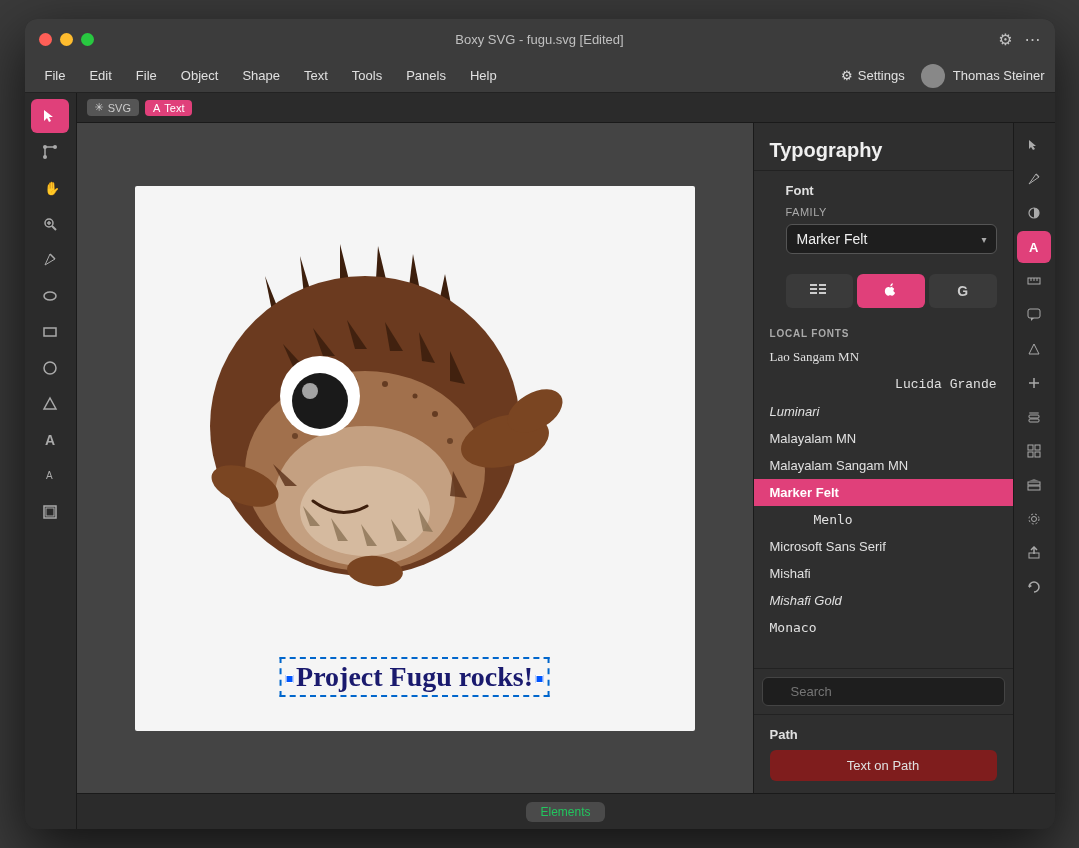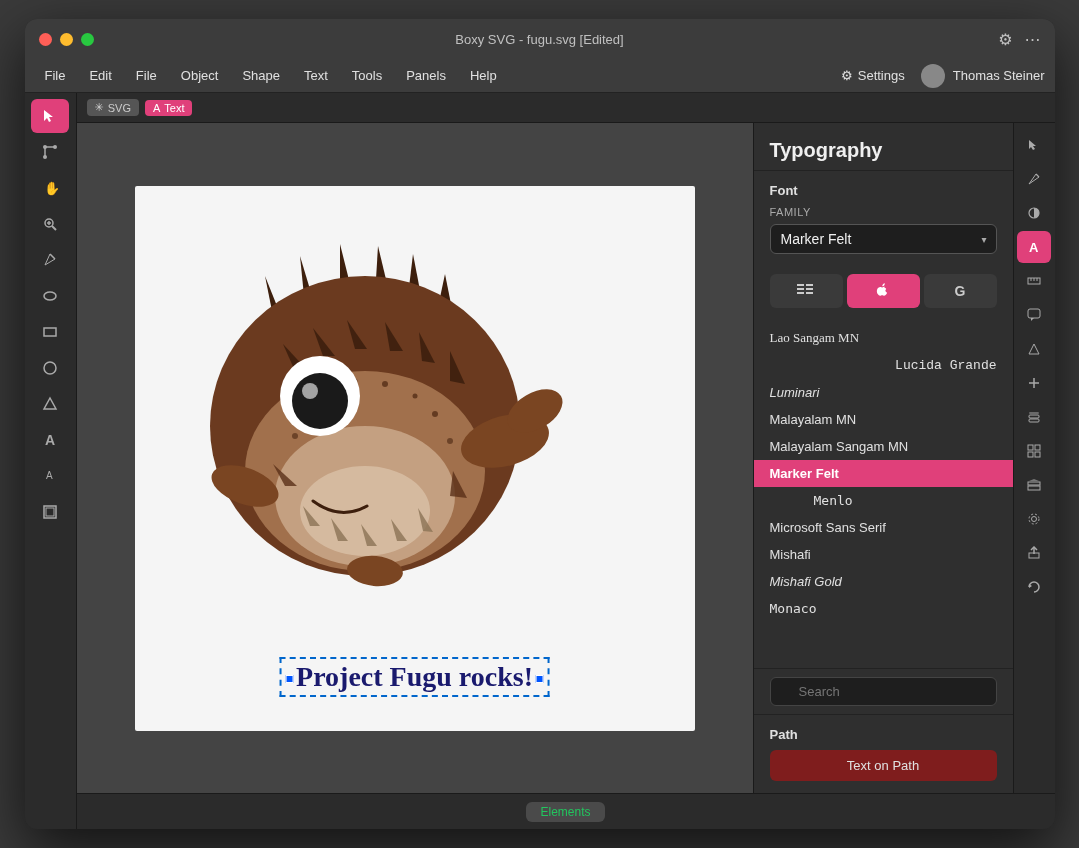--- a/index.html
+++ b/index.html
@@ -231,20 +231,21 @@
     }
     .panel-header {
       padding: 16px 16px 8px;
       color: #f0f0f0;
       font-size: 20px;
       font-weight: 600;
       border-bottom: 1px solid #222;
     }
     .panel-section {
       padding: 12px 16px 8px;
+      margin-left: 16px;
     }
     .panel-section-label {
       color: #e0e0e0;
       font-size: 13px;
       font-weight: 600;
       margin-bottom: 8px;
     }
     .sub-label {
       color: #aaa;
       font-size: 11px;
@@ -317,21 +318,21 @@
     .font-list::-webkit-scrollbar-thumb { background: #555; border-radius: 3px; }
     .font-item {
       padding: 6px 16px;
       color: #e0e0e0;
       font-size: 13px;
       cursor: pointer;
     }
     .font-item.selected { background: #e0407a; color: #fff; }
     
     .search-area {
-      padding: 8px 16px;
+      padding: 8px 8px;
       border-top: 1px solid #222;
     }
     .search-box {
       width: 100%;
       background: #1e1e1e;
       border: 1px solid #444;
       border-radius: 6px;
       padding: 6px 10px 6px 28px;
       color: #e0e0e0;
       font-size: 13px;
@@ -634,20 +635,21 @@
                 <svg width="16" height="16" viewBox="0 0 16 16">
                     <path d="M11 3.5c.7-.8 1.2-2 1-3-.9.05-2 .6-2.6 1.4-.6.7-1.1 1.8-1 2.8.9.05 2-.5 2.6-1.2zM12 5.5c-1.5-.1-2.8.9-3.5.9s-1.8-.8-3-.8C4 5.7 2.5 6.5 1.7 7.8 0 10.5.5 14.2 2.2 16.2c.8 1 1.8 2 3 2s1.5-.7 3-.7 1.8.7 3 .7 2-.8 3-2c.5-.7.9-1.5 1.1-2.3-2.4-.9-3.5-3.6-1.3-5.4-.8-1.2-2-2-3-2z" fill="white" transform="scale(0.7) translate(2,0)"></path>
                   </svg>
               </div>
               <div class="font-tab">
                 <span style="font-weight:bold;color:#ccc;font-size:14px;">G</span>
               </div>
             </div>
           </div>
 
+          <div class="font-list-header">LOCAL FONTS</div>
 
           <div class="font-list">
             <div class="font-item" style="font-family: serif;">Lao Sangam MN</div>
             <div class="font-item" style="font-family: Liberation Mono, monospace; text-align: right;">Lucida Grande</div>
             <div class="font-item" style="font-style: italic;">Luminari</div>
             <div class="font-item">Malayalam MN</div>
             <div class="font-item">Malayalam Sangam MN</div>
             <div class="font-item selected" style="font-weight:bold;">Marker Felt</div>
             <div class="font-item" style="font-family: monospace; margin-left: 44px;">Menlo</div>
             <div class="font-item">Microsoft Sans Serif</div>

